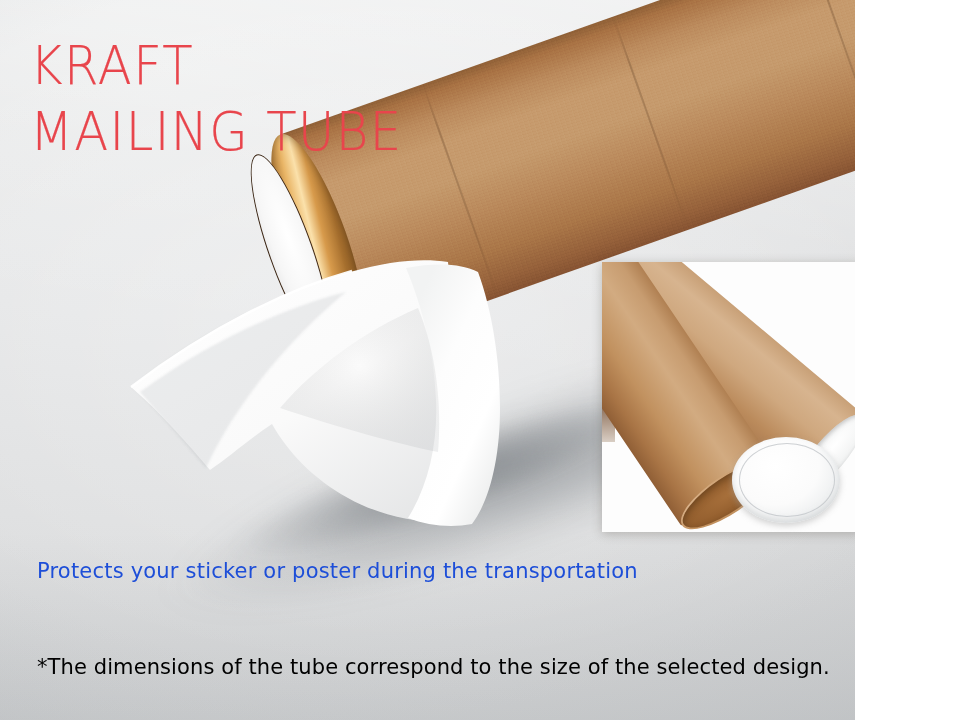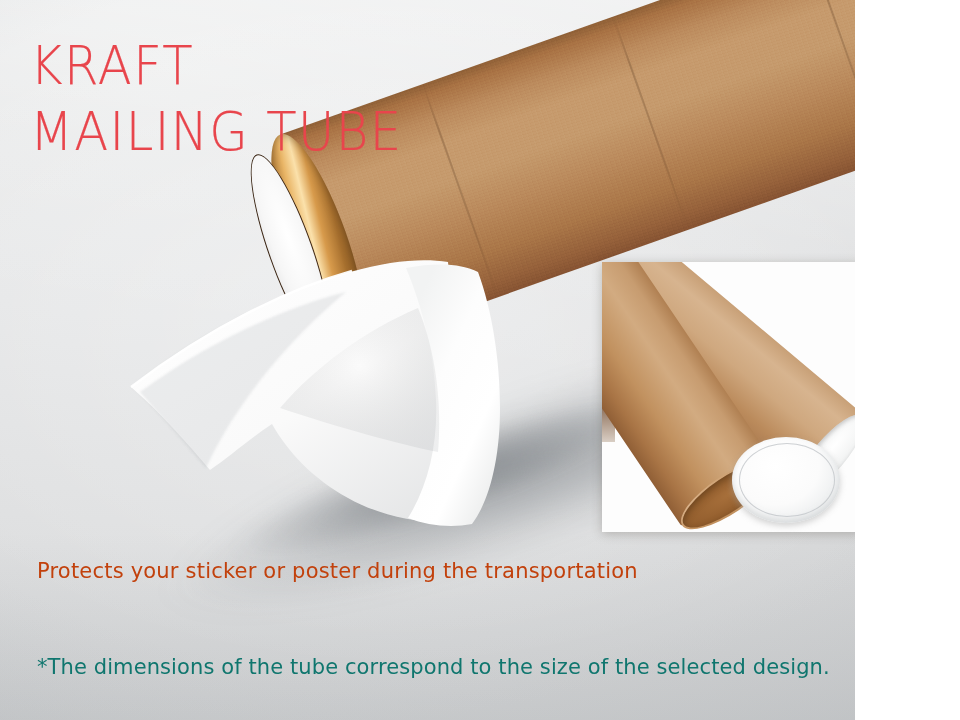--- a/index.html
+++ b/index.html
@@ -275,35 +275,35 @@
     transform-origin: 0 0;
     white-space: nowrap;
     -webkit-text-stroke: 0.2px #e8454c;
   }
   .headline .hl-line { display: block; }
 
   .benefits {
     position: absolute;
     left: 37px;
     top: 556px;
-    color: #c2410c;
+    color: #1d4ed8;
     font-family: "DejaVu Sans", sans-serif;
     font-weight: 400;
     font-size: 21px;
     line-height: 31px;
     letter-spacing: 0.2px;
     white-space: nowrap;
   }
   .benefits .b-line { display: block; }
 
   .footnote {
     position: absolute;
     left: 37px;
     top: 655px;
-    color: #0f766e;
+    color: #000000;
     font-family: "DejaVu Sans", sans-serif;
     font-weight: 400;
     font-size: 21px;
     letter-spacing: 0.1px;
     white-space: nowrap;
   }
 </style>
 </head>
 <body>
 

